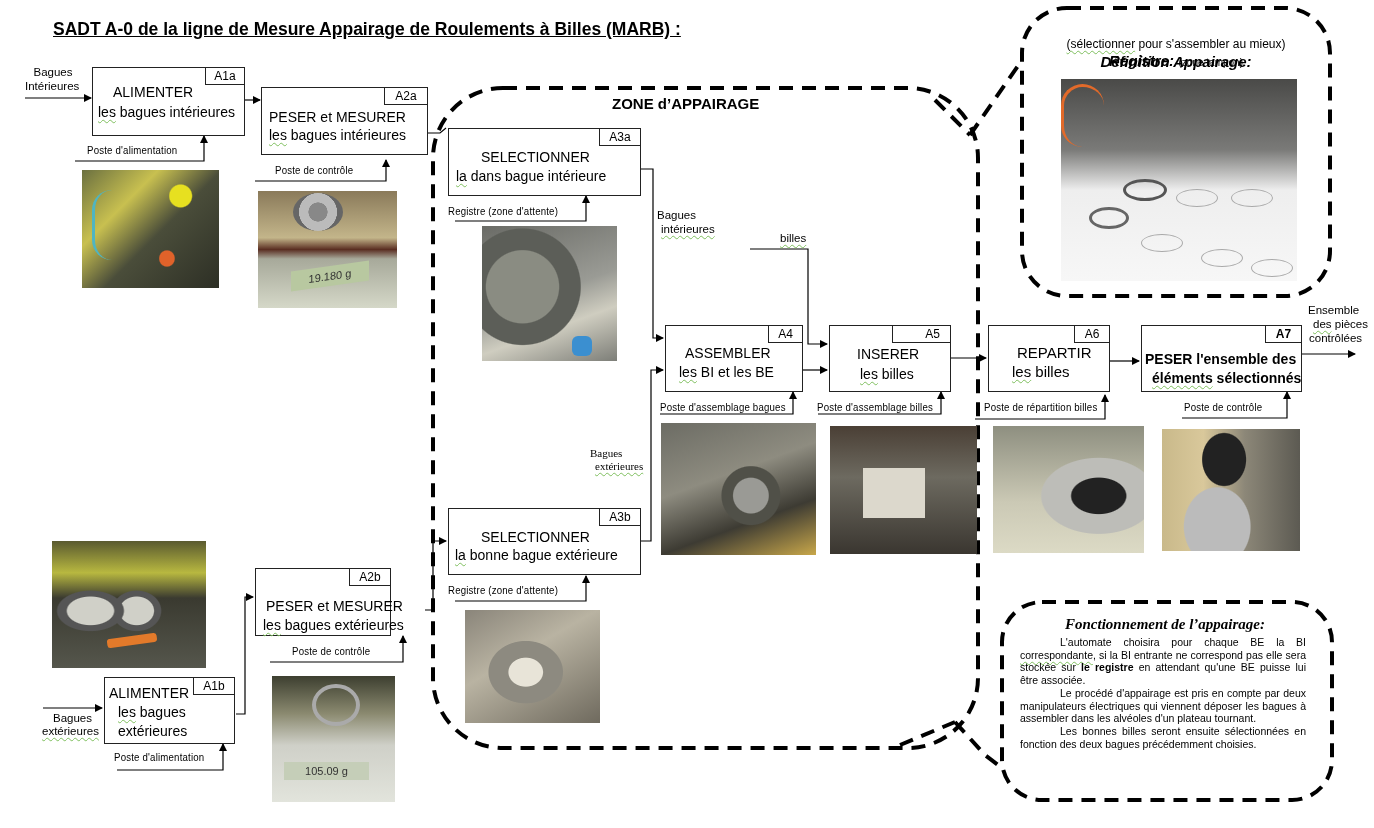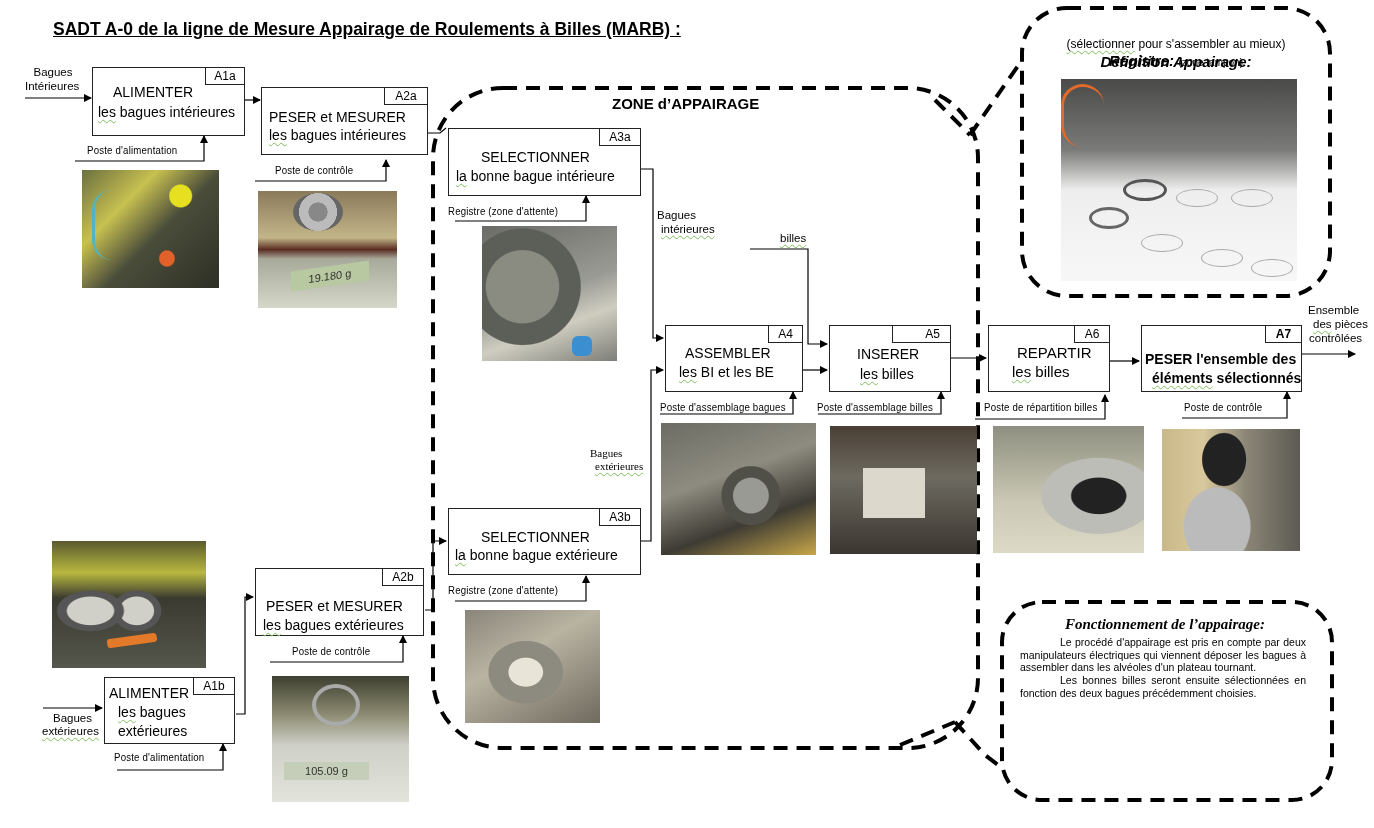--- a/index.html
+++ b/index.html
@@ -104,33 +104,33 @@
 <div class="box" style="left:261px;top:87px;width:167px;height:68px;">
   <div class="id" style="width:42px;">A2a</div>
   <div class="l1" style="left:7px;top:21px;">PESER et MESURER</div>
   <div class="l2" style="left:7px;top:39px;"><span class="sq">les</span><span> bagues intérieures</span></div>
 </div>
 <div class="ctl" style="left:275px;top:164px;">Poste  de  contrôle</div>
 
 <div class="box" style="left:448px;top:128px;width:193px;height:68px;">
   <div class="id" style="width:40px;">A3a</div>
   <div class="l1" style="left:32px;top:20px;">SELECTIONNER</div>
-  <div class="l2" style="left:7px;top:39px;"><span class="sq">la</span><span> bonne bague intérieure</span></div>
+  <div class="l2" style="left:7px;top:39px;"><span class="sq">la</span><span> dans bague intérieure</span></div>
 </div>
 <div class="ctl" style="left:448px;top:205px;">Registre  (zone  d'attente)</div>
 
 <div class="box" style="left:104px;top:677px;width:131px;height:67px;">
   <div class="id" style="width:40px;">A1b</div>
   <div class="l1" style="left:4px;top:7px;">ALIMENTER</div>
   <div class="l2" style="left:13px;top:26px;"><span class="sq">les</span><span> bagues</span></div>
   <div class="l2" style="left:13px;top:45px;">extérieures</div>
 </div>
 <div class="ctl" style="left:114px;top:751px;">Poste  d'alimentation</div>
 
-<div class="box" style="left:255px;top:568px;width:169px;height:68px;">
+<div class="box" style="left:255px;top:568px;width:136px;height:68px;">
   <div class="id" style="width:40px;">A2b</div>
   <div class="l1" style="left:10px;top:29px;">PESER et MESURER</div>
   <div class="l2" style="left:7px;top:48px;"><span class="sq">les</span><span> bagues extérieures</span></div>
 </div>
 <div class="ctl" style="left:292px;top:645px;">Poste  de  contrôle</div>
 
 <div class="box" style="left:448px;top:508px;width:193px;height:67px;padding-left:40px;">
   <div class="id" style="width:40px;">A3b</div>
   <div class="l1" style="left:32px;top:20px;">SELECTIONNER</div>
   <div class="l2" style="left:6px;top:38px;"><span class="sq">la</span><span> bonne bague extérieure</span></div>
@@ -193,21 +193,21 @@
   <div style="position:absolute;left:90px;top:110px;width:20px;height:20px;background:#3b8fd0;border-radius:6px;"></div>
 </div>
 
 <div class="photo" style="left:52px;top:541px;width:154px;height:127px;background:
   radial-gradient(ellipse at 25% 55%, #d0d0c8 0 14%, #555 15% 20%, transparent 21%),
   radial-gradient(ellipse at 55% 55%, #d0d0c8 0 14%, #555 15% 20%, transparent 21%),
   linear-gradient(180deg,#5a5a30 0%,#b8b840 25%,#3a3a30 45%,#55564c 100%);">
   <div style="position:absolute;left:55px;top:95px;width:50px;height:9px;background:#e37a2a;transform:rotate(-8deg);border-radius:3px;"></div>
 </div>
 
-<div class="photo" style="left:272px;top:676px;width:137px;height:126px;background:linear-gradient(180deg,#3d3f30 0%,#8b8a70 30%,#cfd0c8 55%,#e2e4dc 100%);">
+<div class="photo" style="left:272px;top:676px;width:123px;height:126px;background:linear-gradient(180deg,#3d3f30 0%,#8b8a70 30%,#cfd0c8 55%,#e2e4dc 100%);">
   <div style="position:absolute;left:40px;top:8px;width:40px;height:34px;border-radius:50%;border:4px solid #aaa;"></div>
   <div style="position:absolute;left:12px;top:86px;width:85px;height:18px;background:#c5ceb8;font-size:11px;text-align:center;line-height:18px;color:#333;">105.09 g</div>
 </div>
 
 <div class="photo" style="left:465px;top:610px;width:135px;height:113px;background:
   radial-gradient(ellipse at 45% 55%, #e8e4d8 0 16%, #8d8a80 17% 35%, transparent 36%),
   linear-gradient(150deg,#8a857a 0%,#b9b3a2 40%,#6f6a5e 100%);"></div>
 
 <div class="photo" style="left:661px;top:423px;width:155px;height:132px;background:
   radial-gradient(circle at 58% 55%, #9a9a95 0 15%, #505048 16% 25%, transparent 26%),
@@ -239,15 +239,16 @@
 
 <div class="def" style="left:1022px;top:16px;width:308px;font-size:15px;font-weight:bold;font-style:italic;margin-top:37px;">Définition Appairage:</div>
 <div class="def" style="left:1022px;top:37px;width:308px;font-size:12px;"><span class="sq">(sélectionner</span><span> pour  s'assembler  au mieux)</span></div>
 <div class="def" style="left:1022px;top:52px;width:308px;">
   <span style="font-size:15px;font-weight:bold;font-style:italic;">Registre:</span>
   <span style="font-size:10px;">(zone  tampon)</span>
 </div>
 
 <div class="fonc-title">Fonctionnement de l’appairage:</div>
 <div class="fonc">
+  <p><span>L'automate choisira pour  chaque BE la BI </span><span class="sq">correspondante</span><span>, si la BI entrante ne correspond pas elle sera stockée sur </span><b>le registre</b><span> en attendant qu'une  BE puisse lui être associée.</span></p>
   <p>Le procédé d'appairage est pris en compte par deux manipulateurs électriques qui viennent déposer les bagues à assembler dans les alvéoles d'un  plateau tournant.</p>
   <p>Les bonnes billes seront ensuite sélectionnées en fonction des deux bagues précédemment choisies.</p>
 </div>
 
 </body></html>

